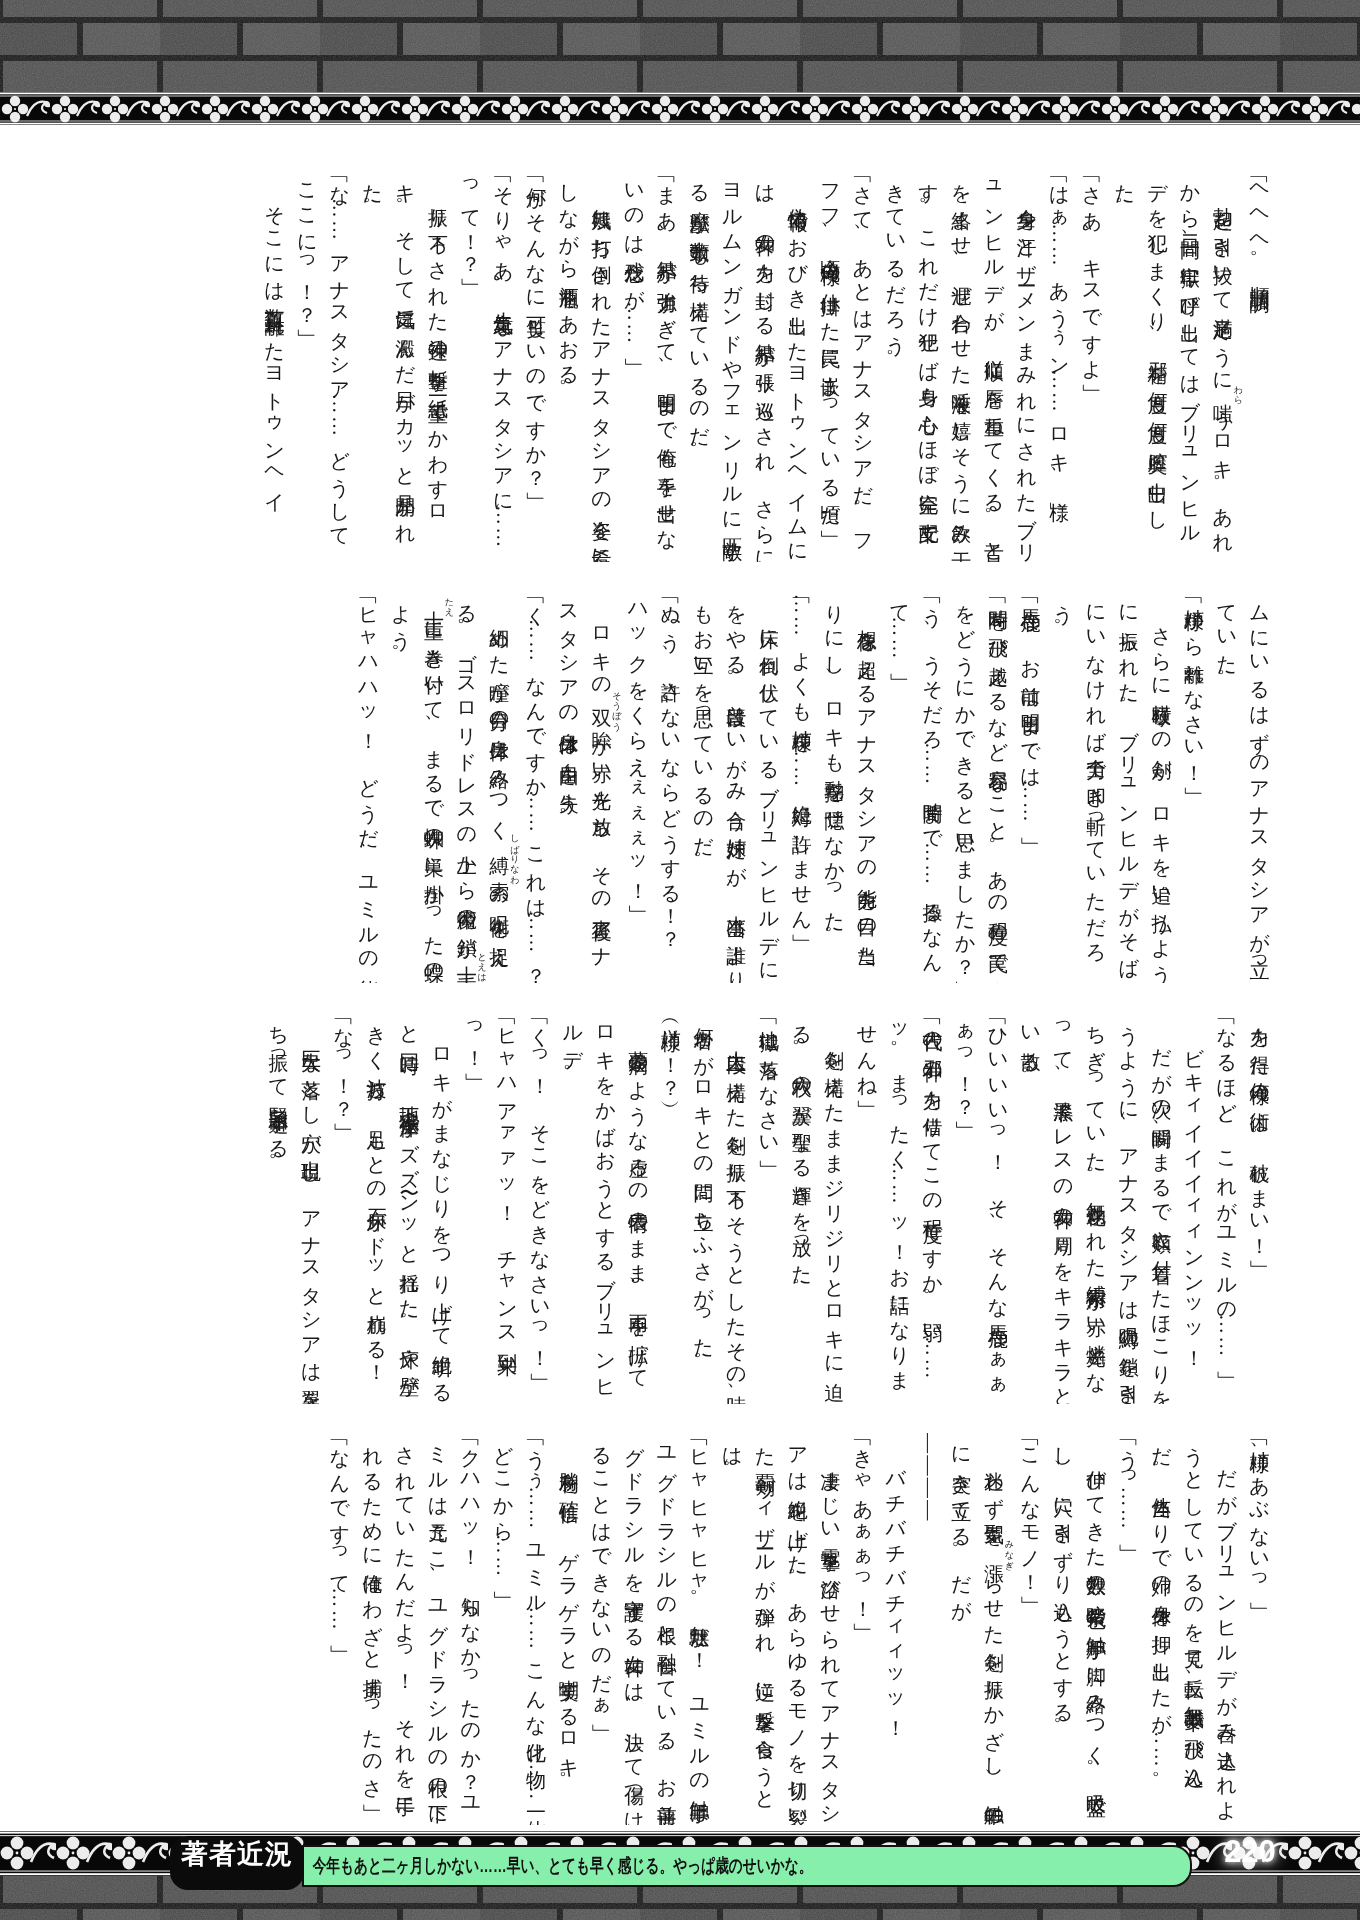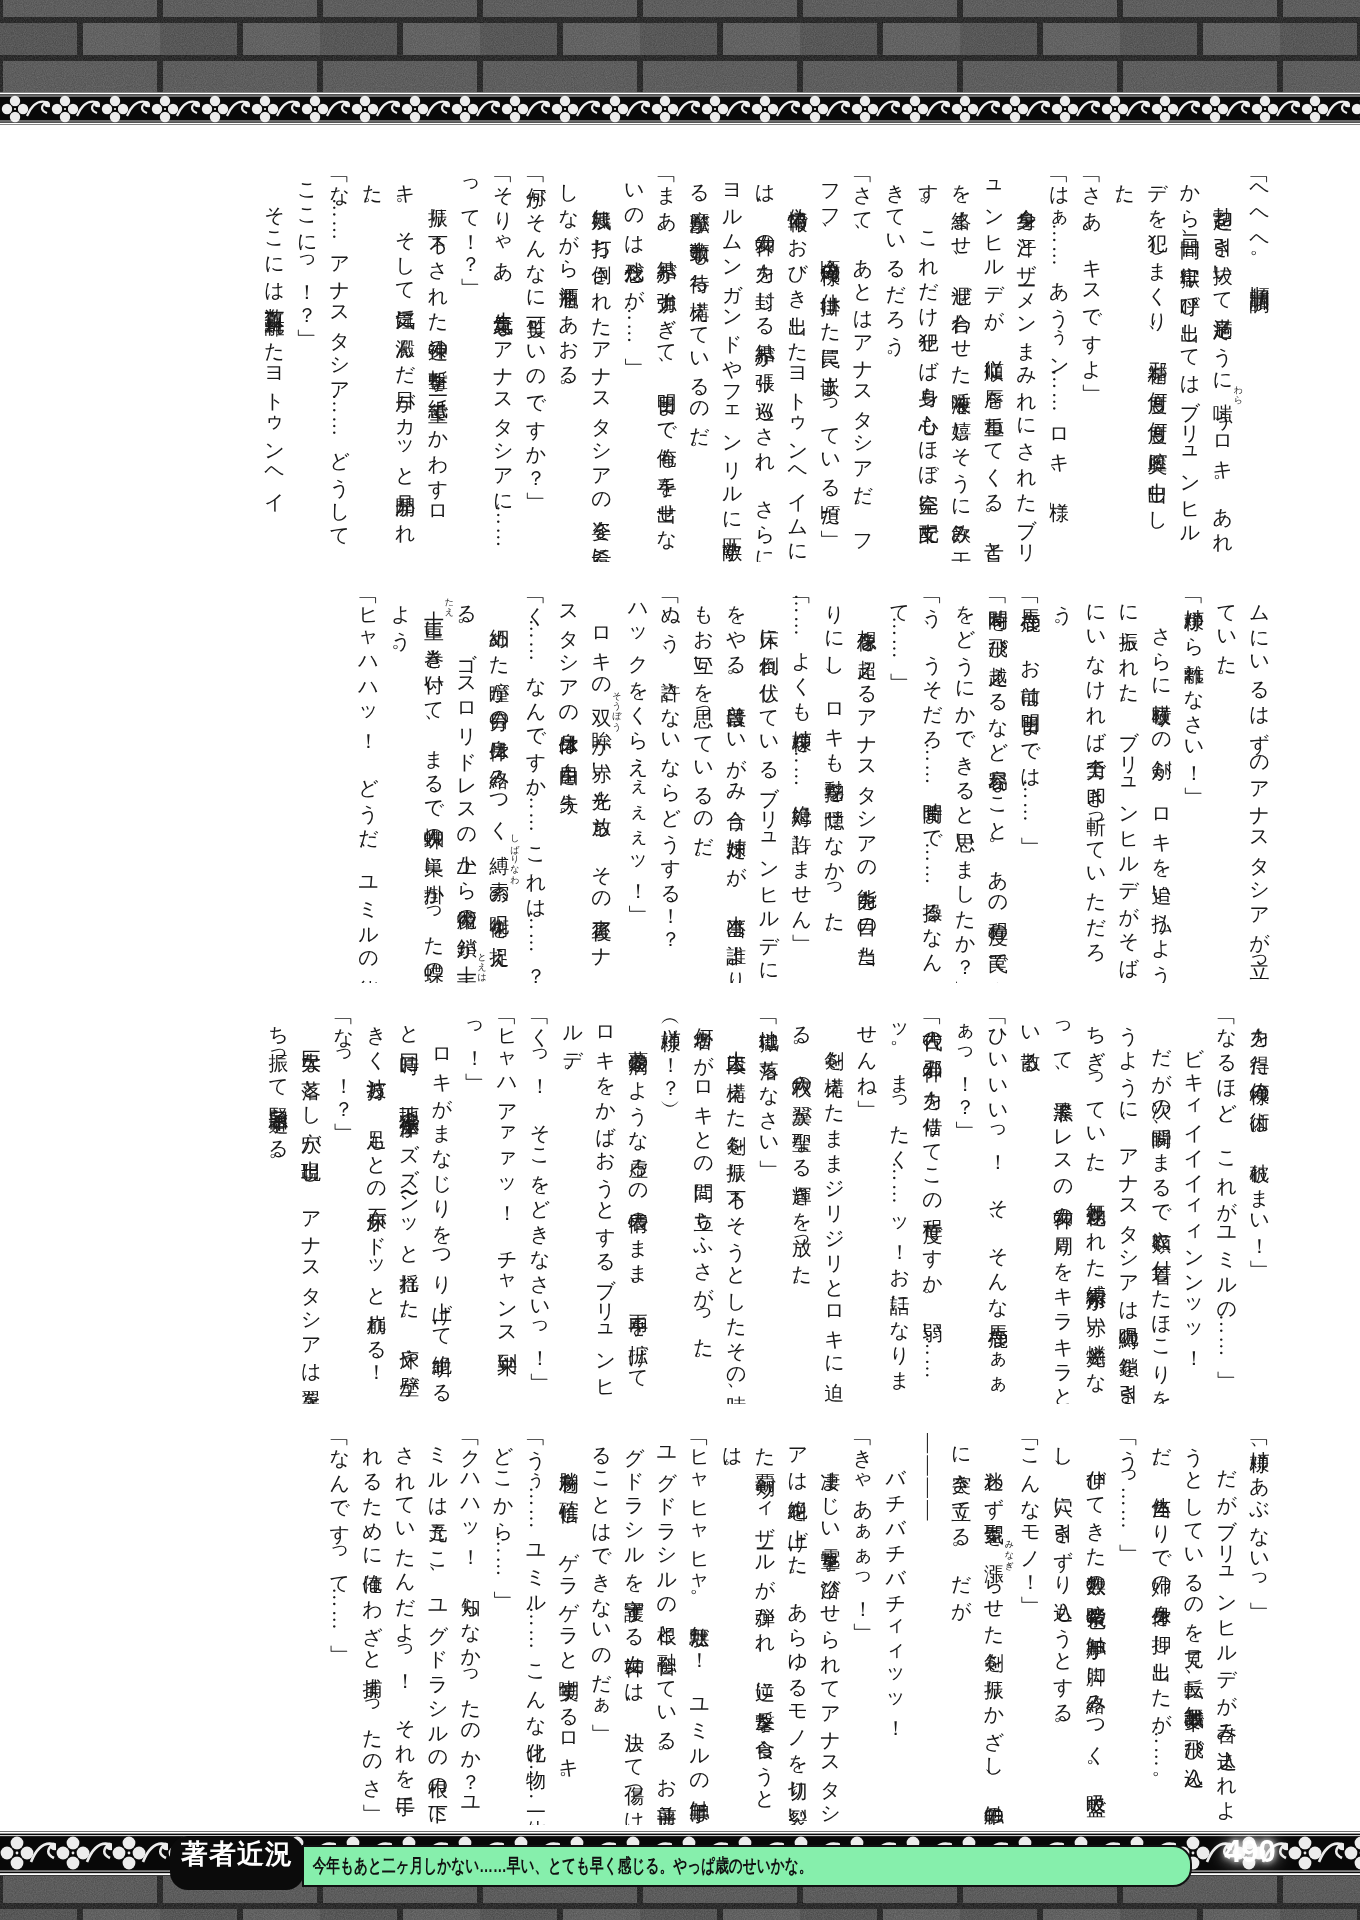--- a/index.html
+++ b/index.html
@@ -216,13 +216,13 @@
     <rect width="1360" height="44" filter="url(#grainL)" opacity=".5"></rect>
   </svg>
 </div>
 
 <div class="author-label">
   <span>著者近況</span>
 </div>
 <div class="comment-strip">
   <span>今年もあと二ヶ月しかない……早い、とても早く感じる。やっぱ歳のせいかな。</span>
 </div>
-<div class="page-number">490</div>
+<div class="page-number">220</div>
 
 </body></html>

